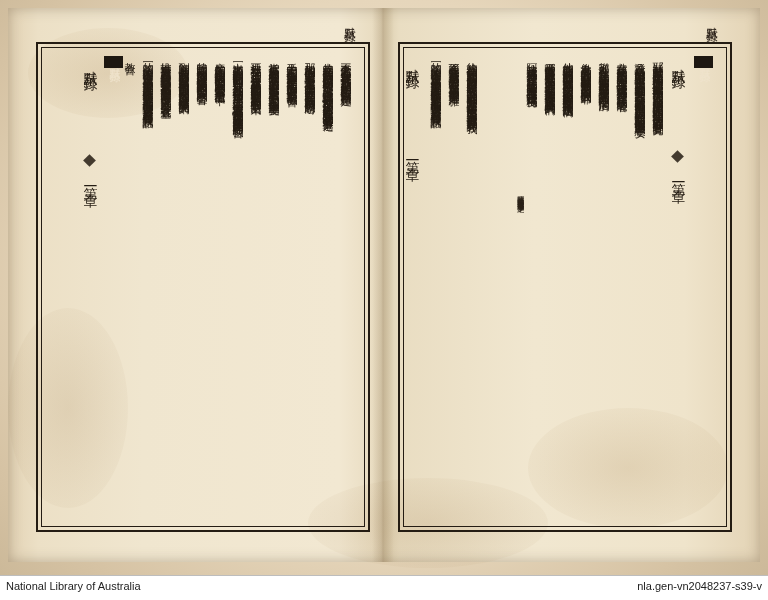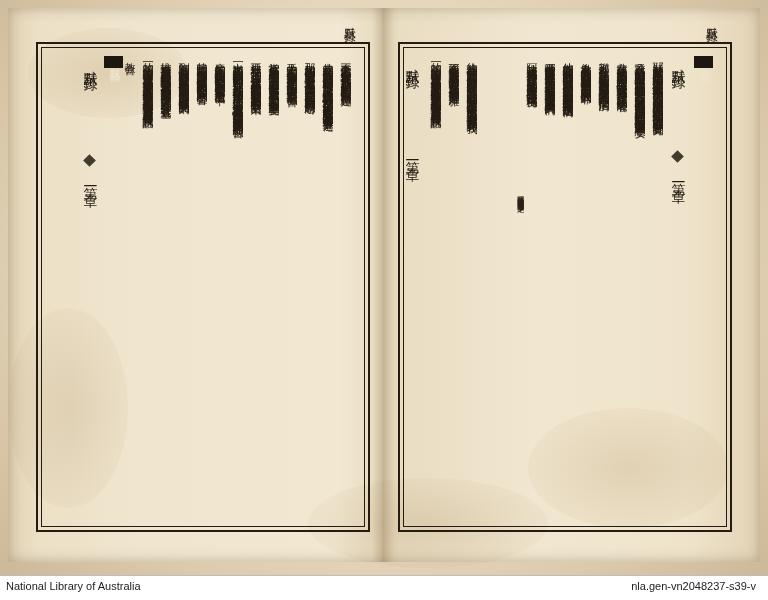--- a/index.html
+++ b/index.html
@@ -164,21 +164,21 @@
     border-top: 1px solid #bdbdbd;
   }
   .caption-left, .caption-right {
     position: absolute;
     top: 4px;
     font-family: "Liberation Sans", sans-serif;
     font-size: 11px;
     color: #222;
   }
   .caption-left { left: 6px; }
-  .caption-right { right: 12px; }
+  .caption-right { right: 6px; }
 </style>
 </head>
 <body>
 
 <div id="page">
 
   <div class="photo-bg"></div>
 
   <div class="book">
     <div class="stain" style="left:20px;top:20px;width:160px;height:90px;background:radial-gradient(ellipse,rgba(170,135,85,0.22),rgba(170,135,85,0));"></div>

